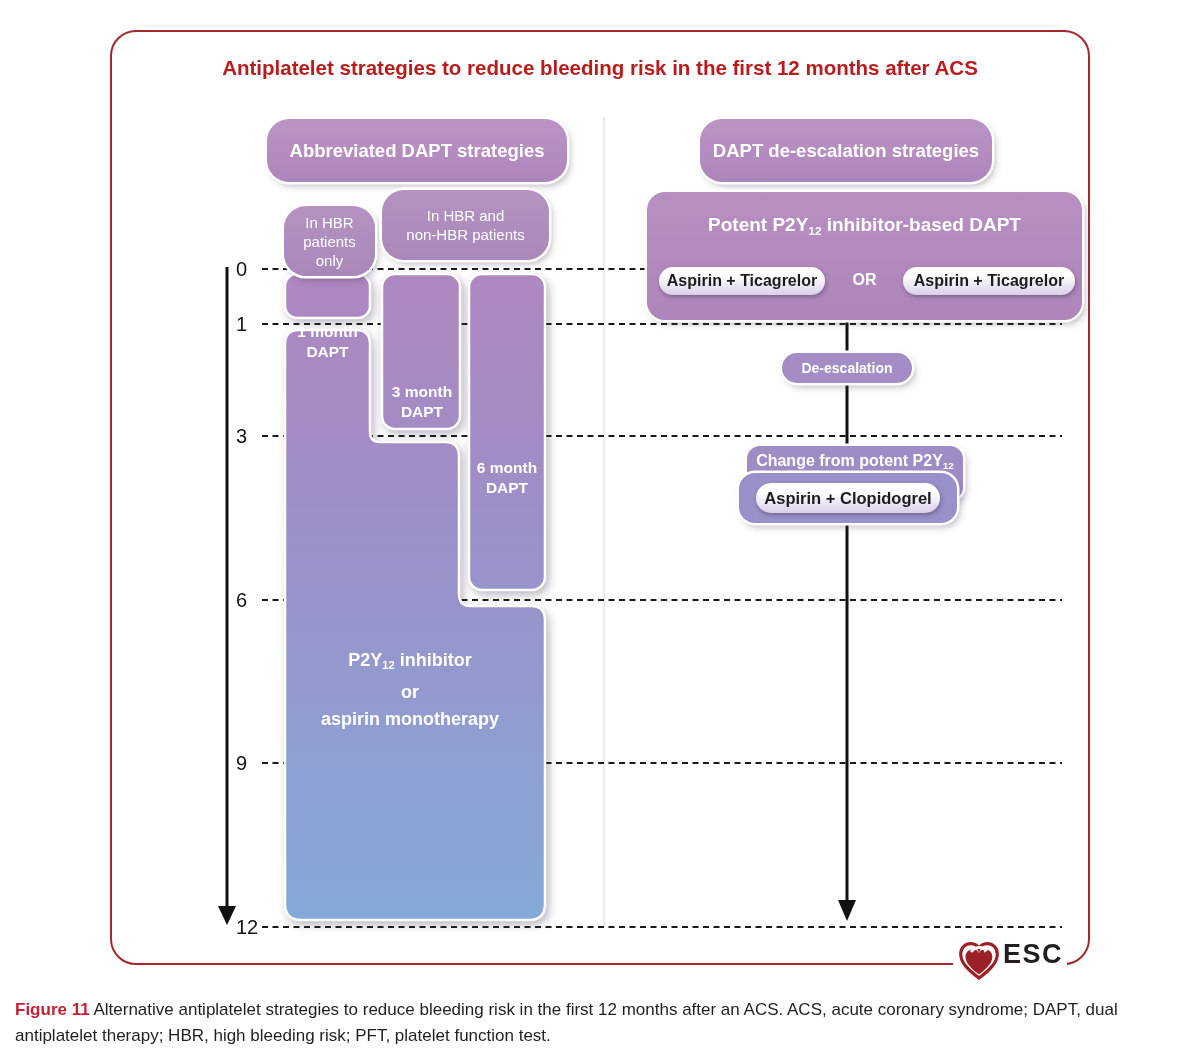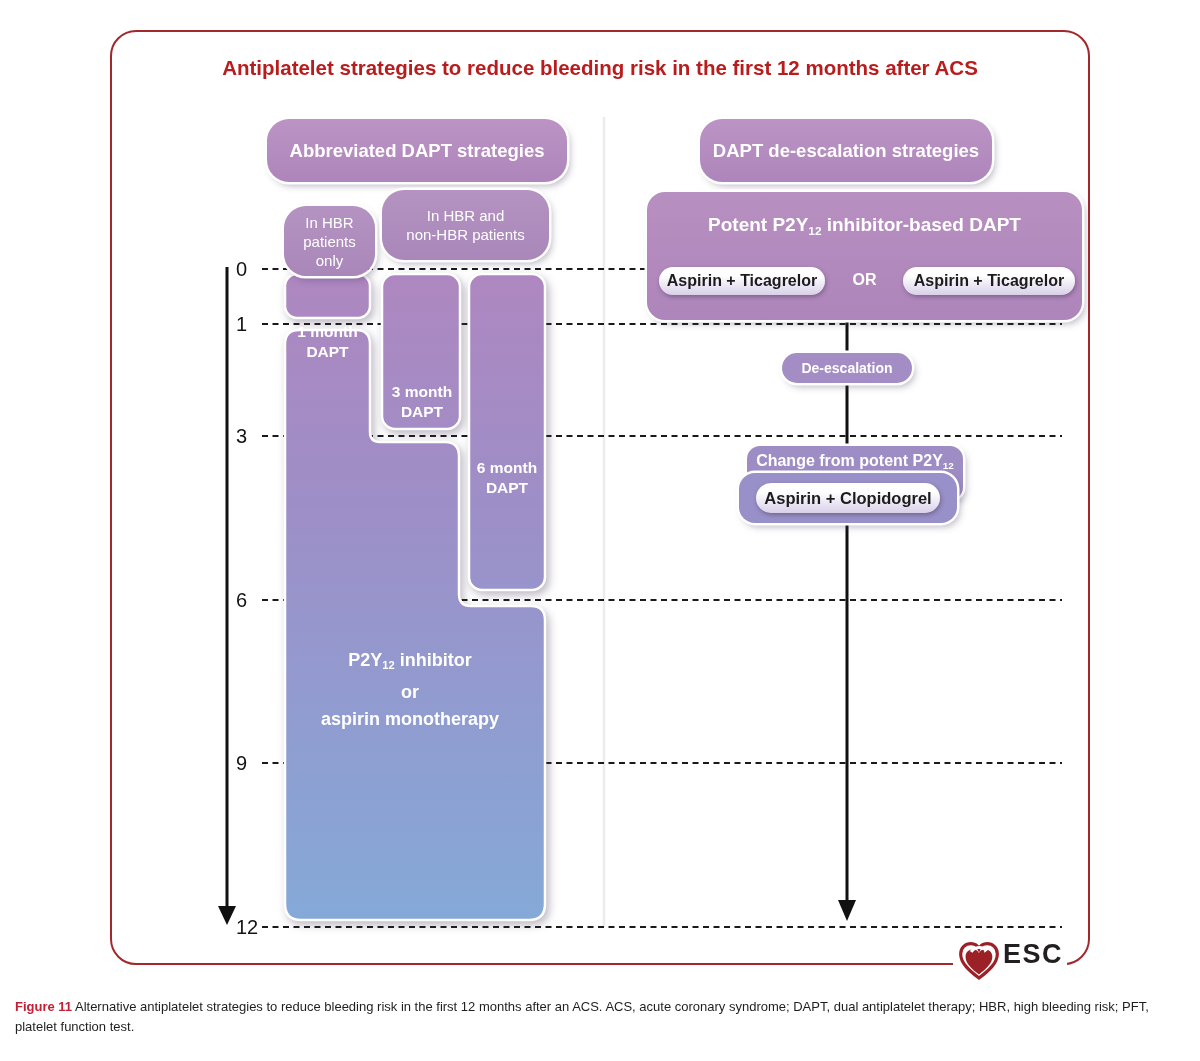--- a/index.html
+++ b/index.html
@@ -72,21 +72,21 @@
 
   .esc-logo {
     position: absolute; left: 841px; top: 907px; width: 114px; height: 58px;
     background: #ffffff;
     display: flex; justify-content: center; gap: 2px;
   }
   .esc-txt { font-size: 27px; font-weight: bold; letter-spacing: 1.5px; color: #231f20; }
 
   .caption {
     position: absolute; left: 15px; top: 997px; width: 1172px;
-    font-size: 13px; line-height: 1.55; color: #1f1f1f;
+    font-size: 17px; line-height: 1.55; color: #1f1f1f;
   }
   .caption .fig-lbl { color: #c32036; font-weight: bold; }
 </style>
 </head>
 <body>
 
 <div class="frame">
 
   <div class="fig-title">Antiplatelet strategies to reduce bleeding risk in the first 12 months after ACS</div>
 

